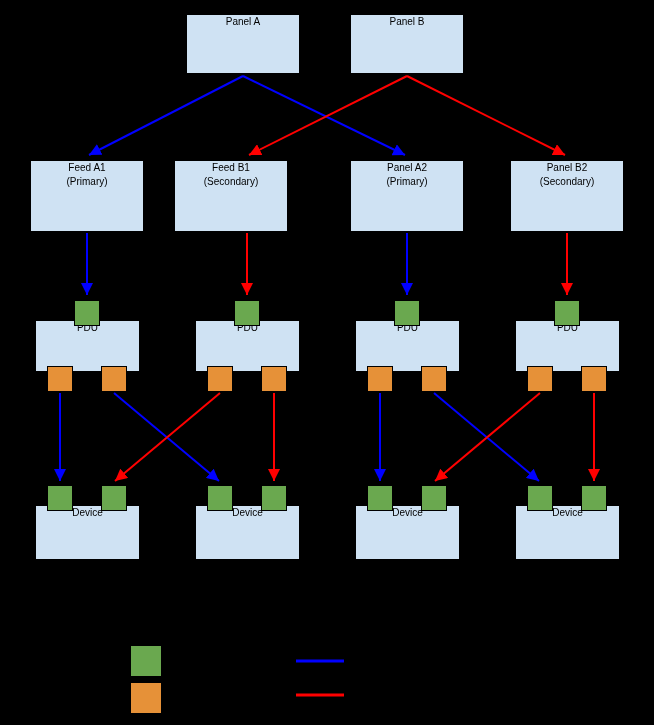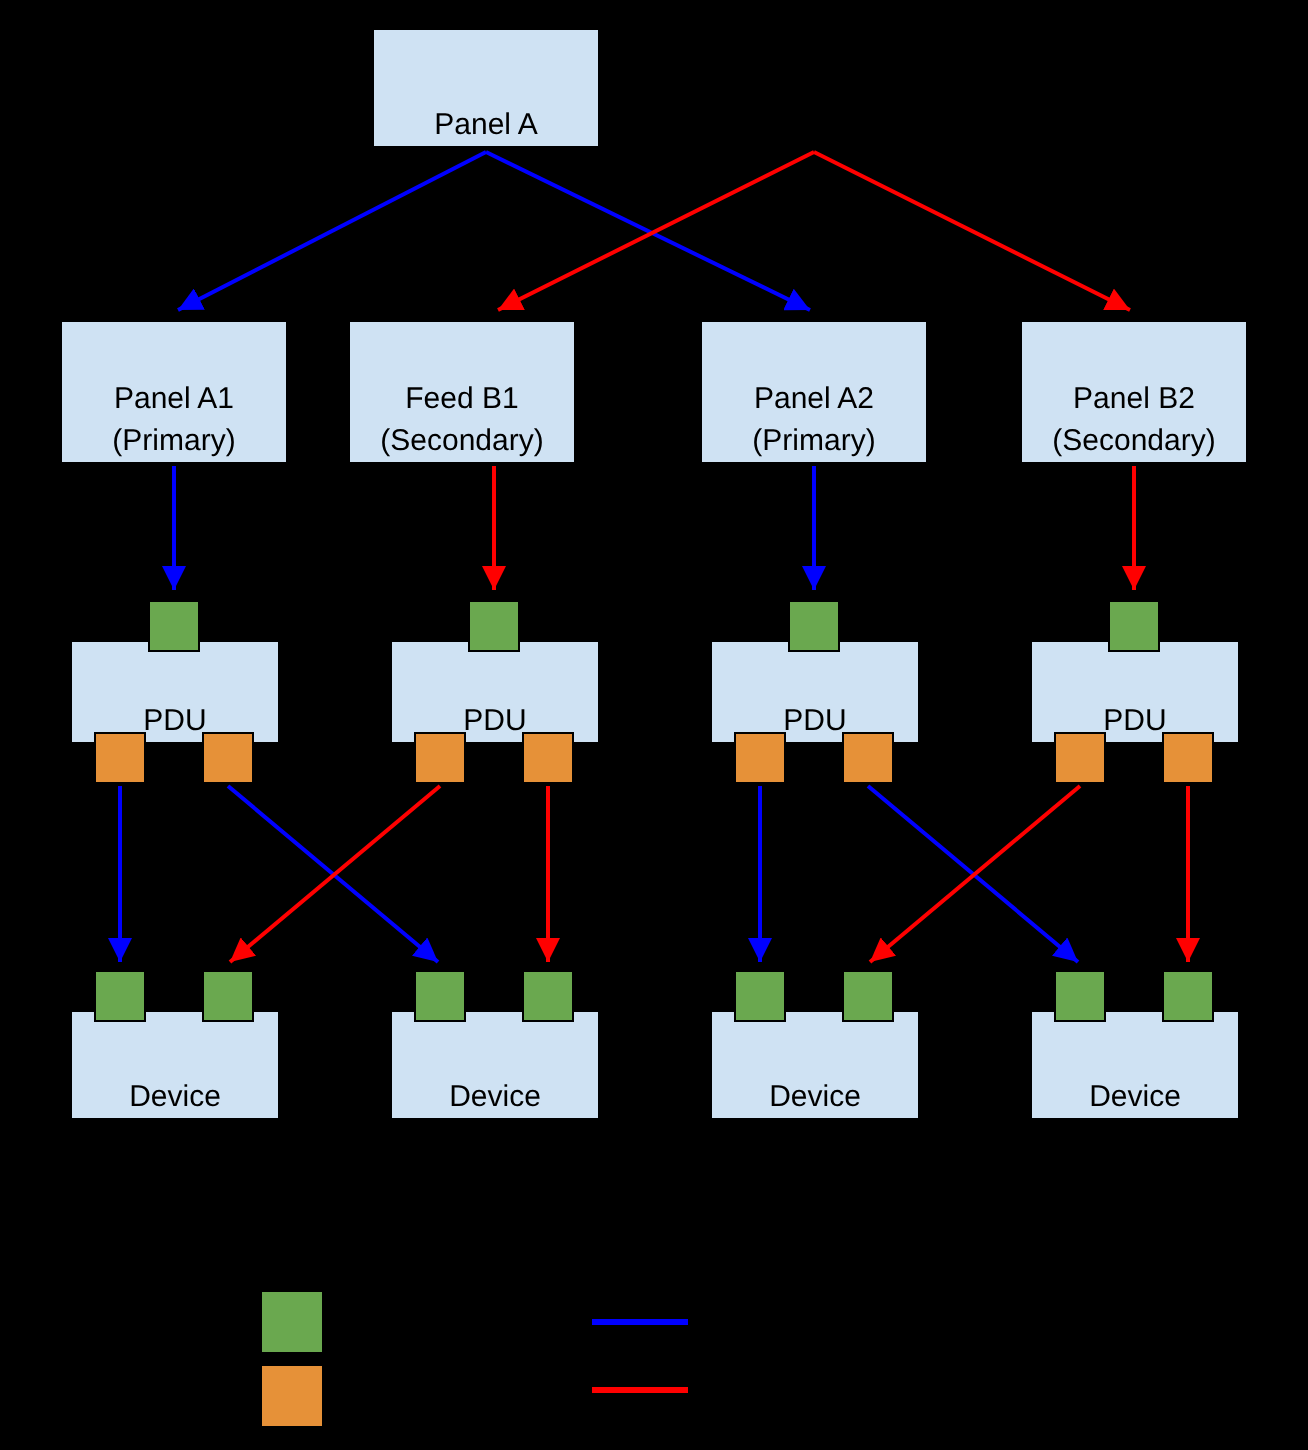--- a/index.html
+++ b/index.html
@@ -12,22 +12,22 @@
     background: var(--background, #000);
     overflow: hidden;
   }
   .node {
     position: absolute;
     background: var(--node-fill, #cfe2f3);
     border: 1px solid var(--node-border, #000);
     display: flex;
     flex-direction: column;
     align-items: center;
-    justify-content: flex-end;
-    font-size: 15px;
+    justify-content: flex-start;
+    font-size: 10px;
     color: var(--label-text, #000);
     text-align: center;
     line-height: 1.4;
     z-index: 2;
   }
   .port {
     position: absolute;
     width: 26px;
     height: 26px;
     border: 1px solid var(--node-border, #000);
@@ -85,23 +85,26 @@
     <line x1="540" y1="393" x2="435" y2="481" stroke="var(--secondary-path)" stroke-width="2" marker-end="url(#arrow-red)"></line>
     <line x1="594" y1="393" x2="594" y2="481" stroke="var(--secondary-path)" stroke-width="2" marker-end="url(#arrow-red)"></line>
 
     <line x1="296" y1="661" x2="344" y2="661" stroke="var(--primary-path)" stroke-width="3"></line>
     <line x1="296" y1="695" x2="344" y2="695" stroke="var(--secondary-path)" stroke-width="3"></line>
   </svg>
 
   <div class="node" style="left:186px; top:14px; width:114px; height:60px;">
     <span>Panel A</span>
   </div>
+  <div class="node" style="left:350px; top:14px; width:114px; height:60px;">
+    <span>Panel B</span>
+  </div>
 
   <div class="node" style="left:30px; top:160px; width:114px; height:72px;">
-    <div>Panel A1</div>
+    <div>Feed A1</div>
     <div>(Primary)</div>
   </div>
   <div class="node" style="left:174px; top:160px; width:114px; height:72px;">
     <div>Feed B1</div>
     <div>(Secondary)</div>
   </div>
   <div class="node" style="left:350px; top:160px; width:114px; height:72px;">
     <div>Panel A2</div>
     <div>(Primary)</div>
   </div>

